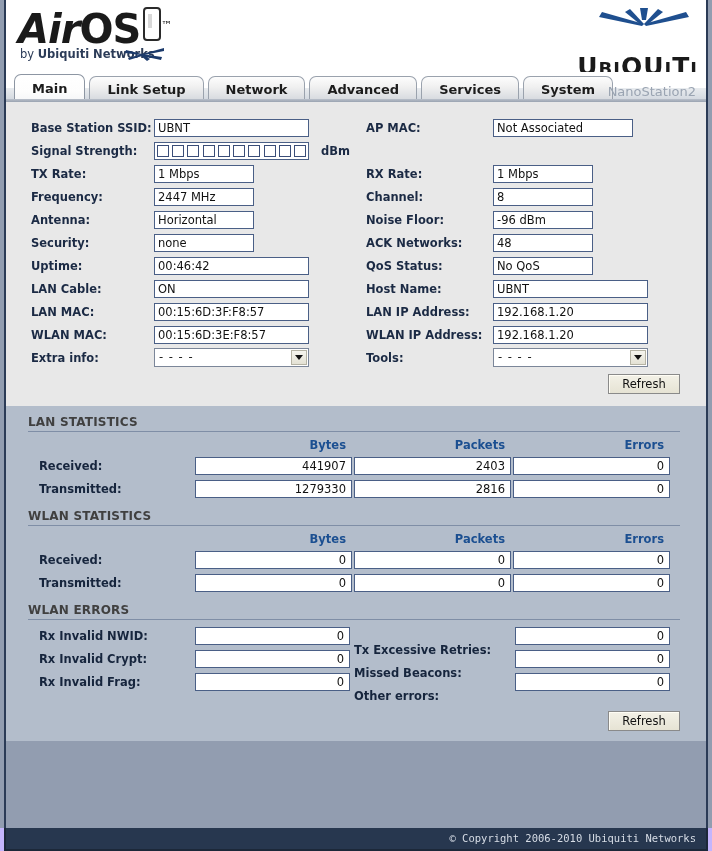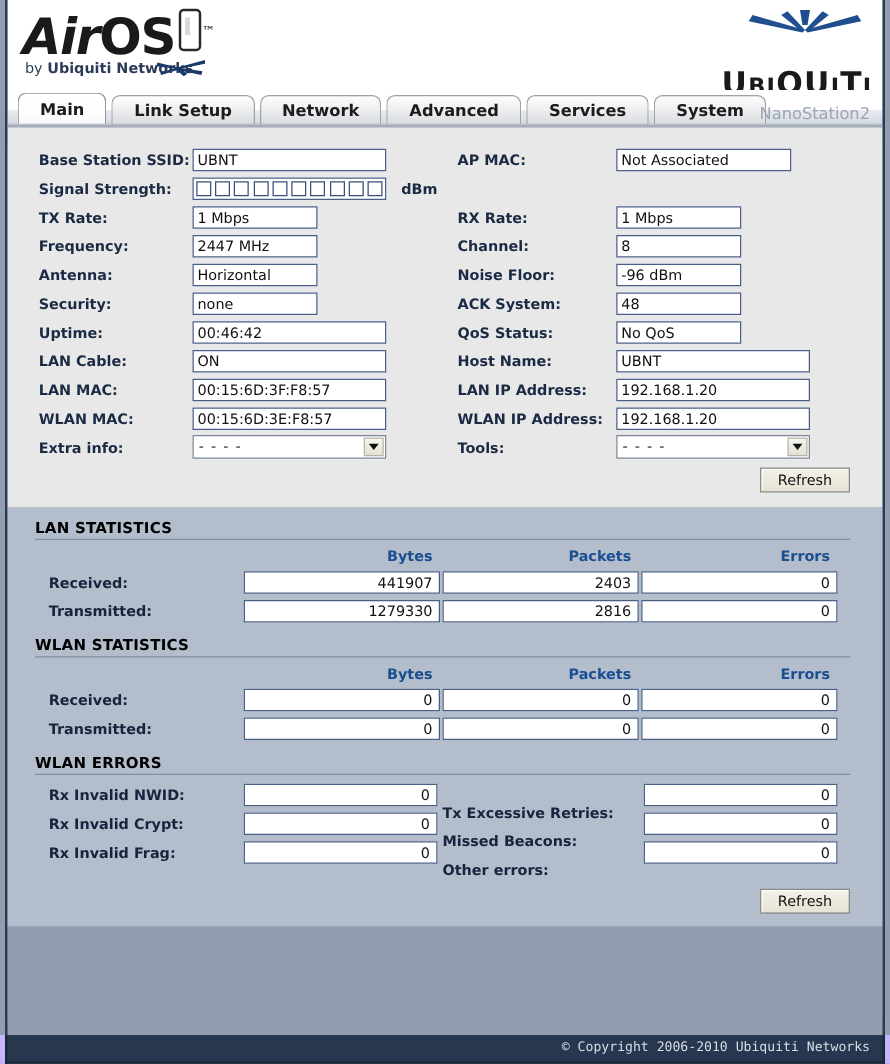--- a/index.html
+++ b/index.html
@@ -324,21 +324,21 @@
     font-family: "DejaVu Sans", "Liberation Sans", sans-serif;
   }
 
   
   .section-head {
     margin: 0 26px 0 22px;
     padding-bottom: 2px;
     border-bottom: 1px solid #7f8ea6;
     font-size: 12px;
     font-weight: bold;
-    color: #000000;
+    color: #404040;
     letter-spacing: 0.2px;
     padding-top: 9px;
   }
 
   
   .stat-table {
     padding: 0 26px 0 22px;
     margin-top: 4px;
   }
   .stat-head {
@@ -592,21 +592,21 @@
               </div>
               <div class="row">
                 <div class="lbl">Channel:</div>
                 <div class="fld w100">8</div>
               </div>
               <div class="row">
                 <div class="lbl">Noise Floor:</div>
                 <div class="fld w100">-96 dBm</div>
               </div>
               <div class="row">
-                <div class="lbl">ACK System:</div>
+                <div class="lbl">ACK Networks:</div>
                 <div class="fld w100">48</div>
               </div>
               <div class="row">
                 <div class="lbl">QoS Status:</div>
                 <div class="fld w100">No QoS</div>
               </div>
               <div class="row">
                 <div class="lbl">Host Name:</div>
                 <div class="fld w155">UBNT</div>
               </div>

